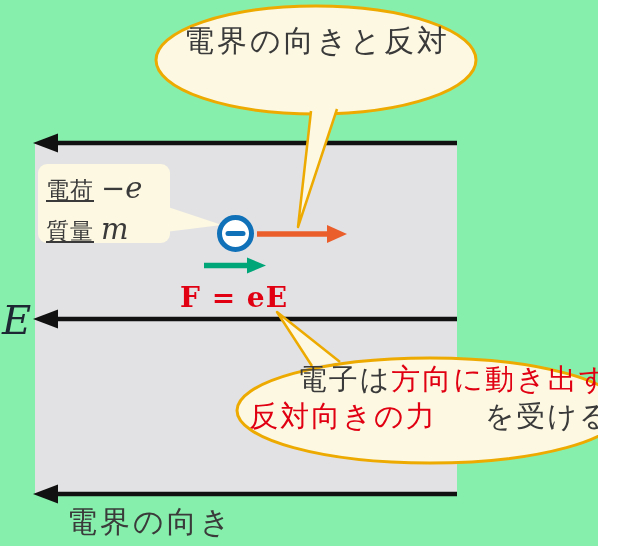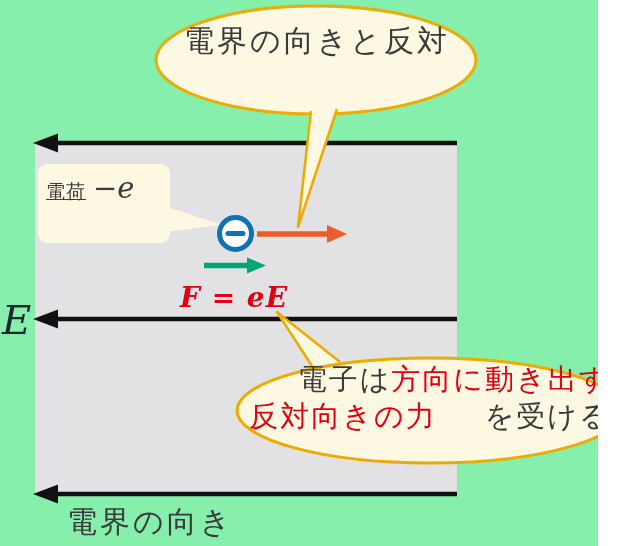--- a/index.html
+++ b/index.html
@@ -10,24 +10,24 @@
   .stage svg{position:absolute;left:0;top:0;}
   .txt{position:absolute;white-space:nowrap;}
   .dark{color:var(--text-dark);margin-left:48px;}
   .red{color:var(--accent-red);}
   .math{font-family:"DejaVu Serif","Liberation Serif",serif;font-style:italic;}
   .bubble-text{text-align:center;color:var(--text-dark);}
   .bubble-text .line{display:block;}
   .top-bubble-text{left:156px;top:22px;width:322px;font-size:30px;letter-spacing:3px;line-height:38px;}
   .bottom-bubble-text{left:240px;top:361px;width:380px;font-size:29px;letter-spacing:2px;line-height:37px;}
   .charge-label-text{left:46px;top:170px;color:var(--text-dark);line-height:36px;}
-  .charge-label-text .jp{font-size:19px;letter-spacing:1px;text-decoration:underline;}
+  .charge-label-text .jp{font-size:23px;letter-spacing:1px;text-decoration:underline;}
   .charge-label-text .math{font-size:29px;margin-left:7px;}
   .force-formula{left:168px;top:281px;width:132px;text-align:center;
-    font-family:"DejaVu Serif","Liberation Serif",serif;font-style:italic;font-weight:700;
+    font-family:"DejaVu Serif","Liberation Serif",serif;font-weight:700;
     font-size:28px;color:var(--accent-red);letter-spacing:1px;}
   .field-symbol{left:0px;top:297px;width:33px;text-align:center;
     font-family:"DejaVu Serif","Liberation Serif",serif;font-style:italic;
     font-size:40px;color:var(--symbol-dark);}
   .bottom-caption{left:67px;top:502px;font-size:30px;letter-spacing:3px;color:var(--text-dark);}
 </style>
 </head>
 <body>
 
 <div class="stage">
@@ -79,20 +79,21 @@
       <polygon points="266,265.5 247,257.5 247,273.5" style="fill:var(--force-green)"></polygon>
     </g>
   </svg>
 
   <div class="txt bubble-text top-bubble-text">
     <span class="line">電界の向きと反対</span>
   </div>
 
   <div class="txt charge-label-text">
     <div><span class="jp">電荷</span><span class="math">−e</span></div>
+    <div><span class="jp">質量</span><span class="math">m</span></div>
   </div>
 
   <div class="txt force-formula">F = eE</div>
 
   <div class="txt field-symbol">E</div>
 
   <div class="txt bubble-text bottom-bubble-text">
     <span class="line"><span class="dark">電子は</span><span class="red">方向に動き出す</span></span>
     <span class="line"><span class="red">反対向きの力</span><span class="dark">を受ける</span></span>
   </div>

